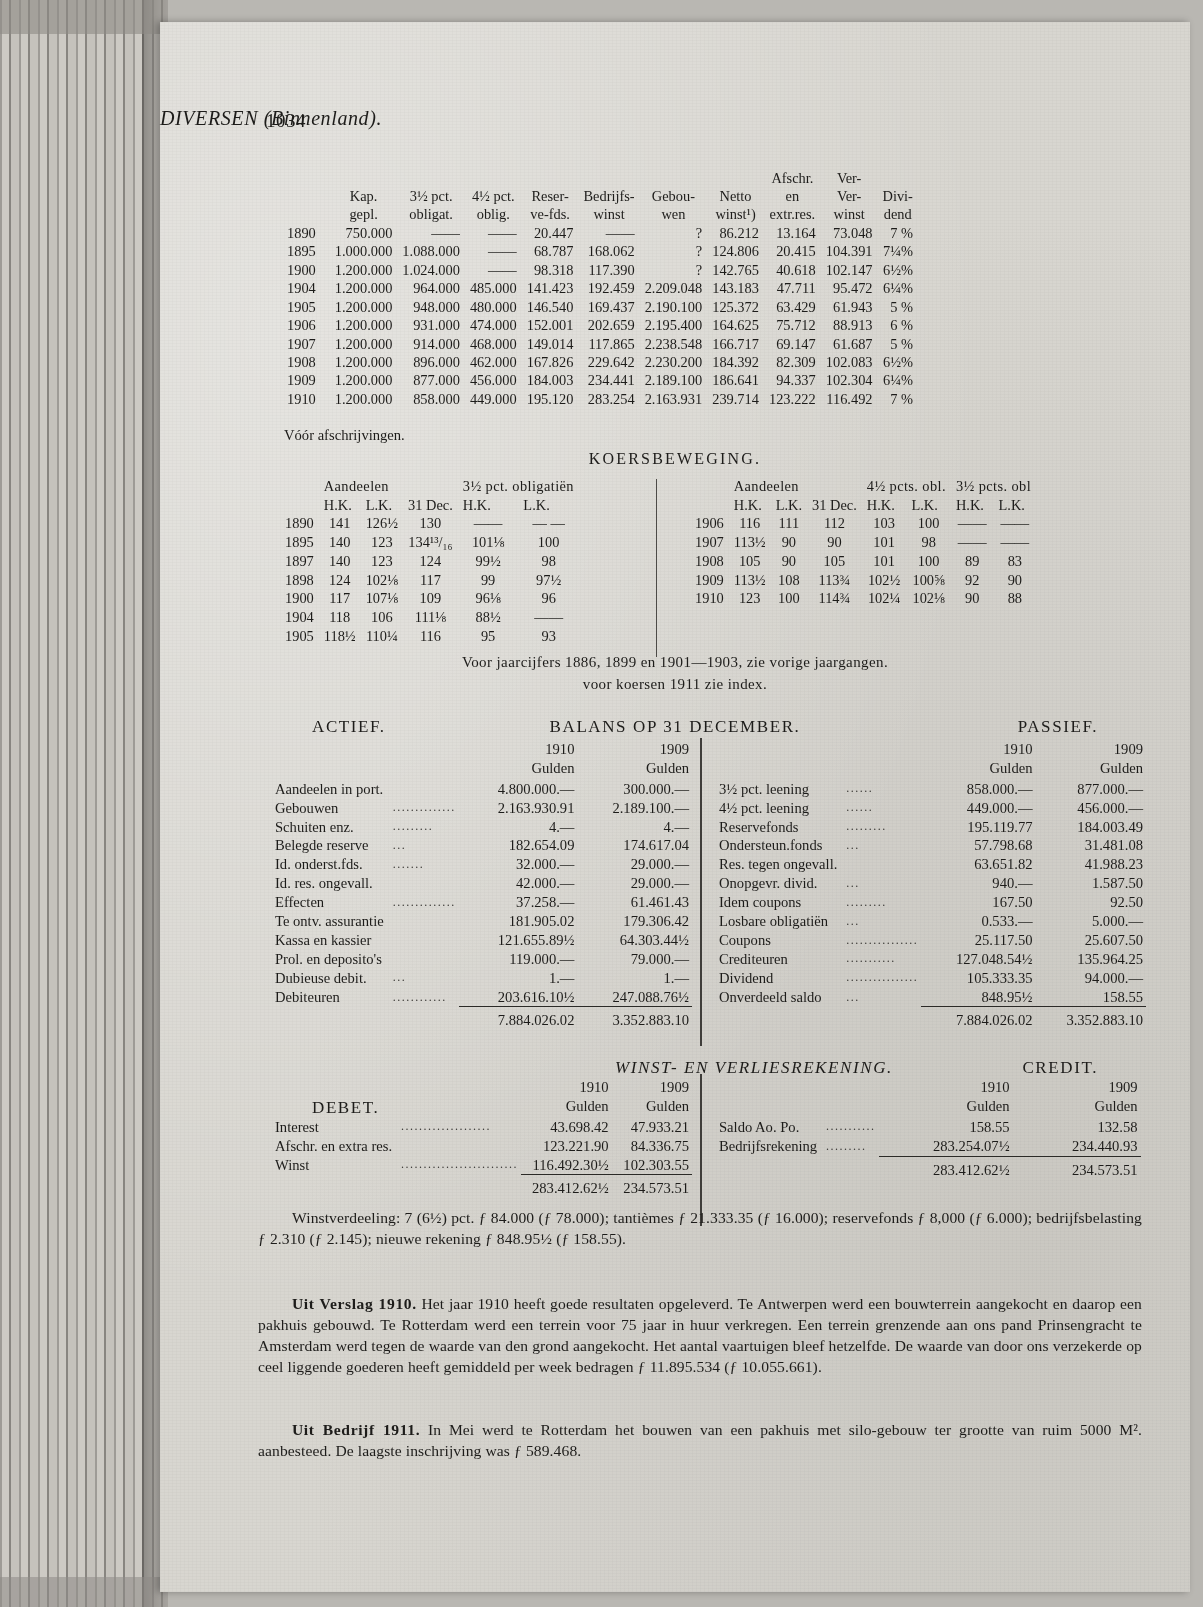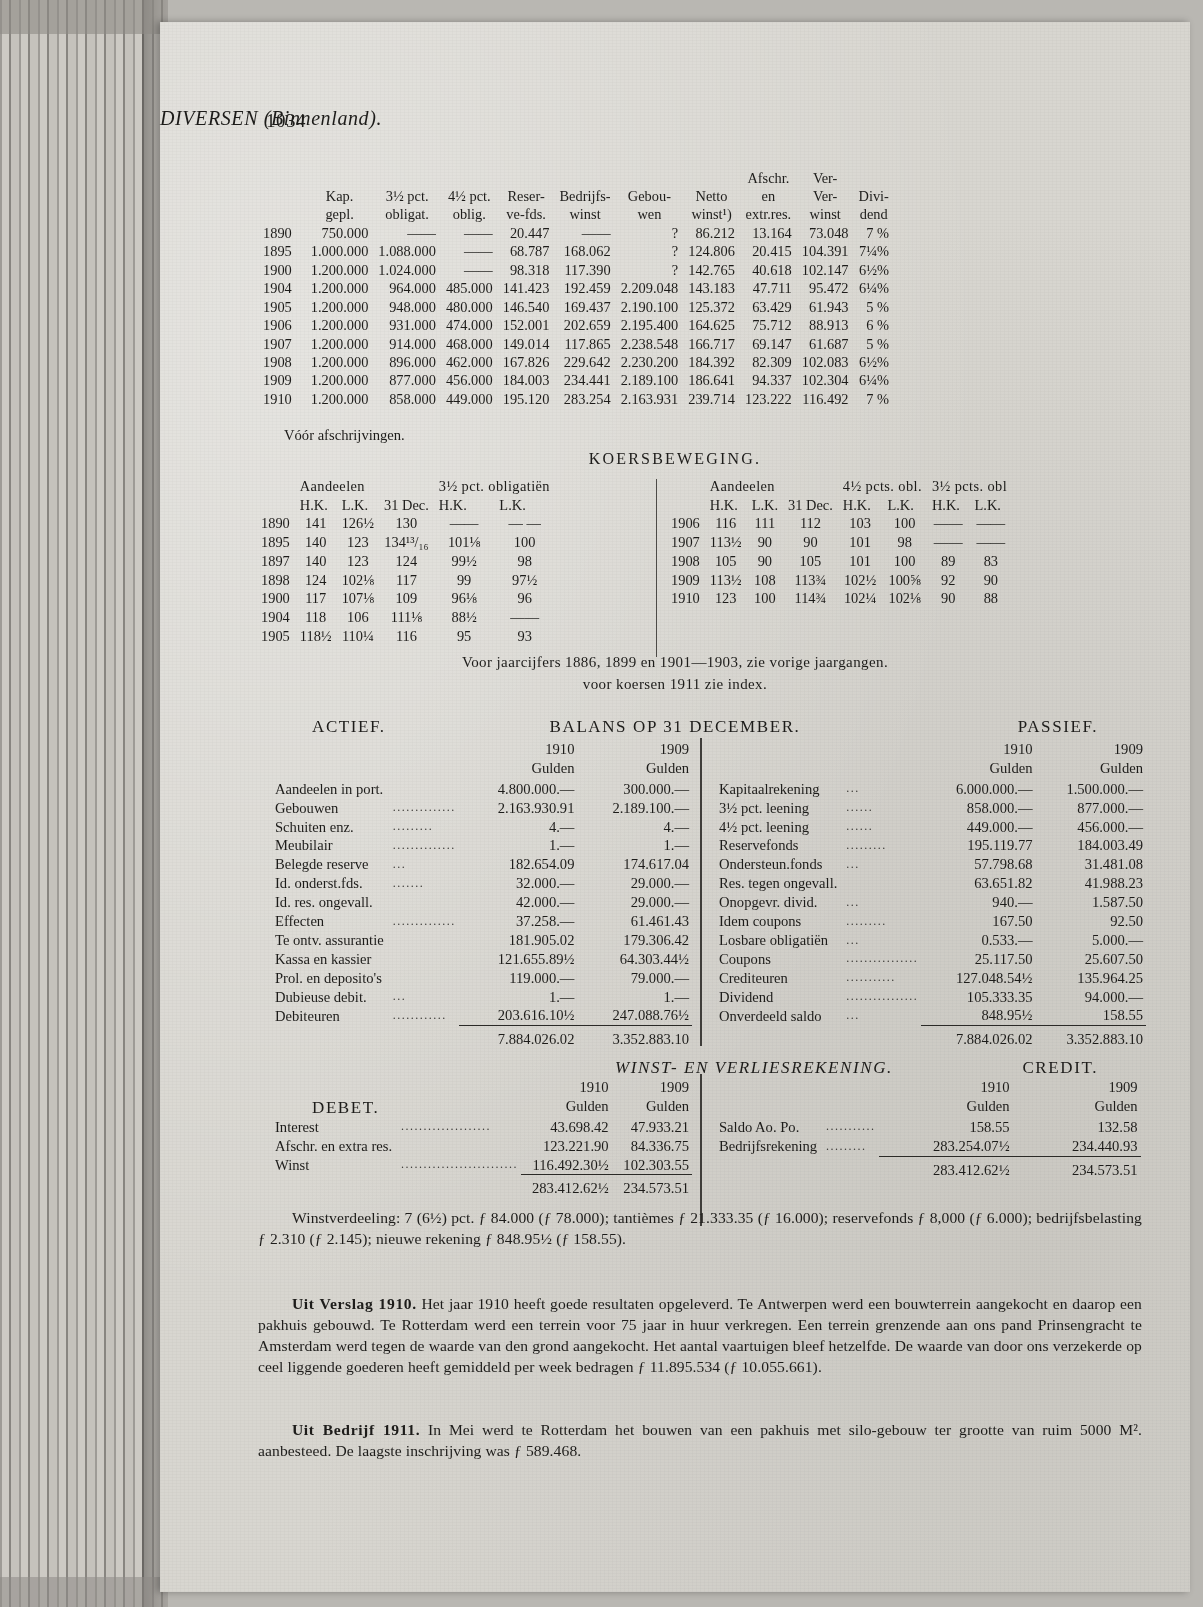--- a/index.html
+++ b/index.html
@@ -51,21 +51,21 @@
   
   #hdr{position:absolute;top:88px;left:0;width:1030px;}
   #folio{position:absolute;left:106px;top:0;font-size:19px;letter-spacing:.5px;}
   #running-title{
     position:absolute;left:0;top:-3px;width:1030px;
     font-style:italic;font-size:20px;letter-spacing:.6px;
     font-family:"Liberation Serif", serif;
   }
 
   
-  table.t{border-collapse:collapse;font-size:14.2px;line-height:1.30;}
+  table.t{border-collapse:collapse;font-size:14.2px;line-height:1.30;margin-left:24px;}
   table.t td,table.t th{padding:0 5px;font-weight:normal;white-space:nowrap;}
   .num{text-align:right;}
   .ctr{text-align:center;}
 
   
   #tbl-main{position:absolute;left:98px;top:148px;}
   #tbl-main table.t{font-size:14.4px;}
   #tbl-main th{font-size:14.4px;line-height:1.18;vertical-align:bottom;text-align:center;padding-bottom:1px;}
   #tbl-main td{line-height:1.28;}
   #tbl-main .yr{text-align:left;padding-right:14px;}
@@ -512,26 +512,20 @@
               <td class="v1">2.163.930.91</td>
               <td class="v2">2.189.100.—</td>
             </tr>
             <tr>
               <td class="lbl">Schuiten enz.</td>
               <td class="lead">.........</td>
               <td class="v1">4.—</td>
               <td class="v2">4.—</td>
             </tr>
             <tr>
-              <td class="lbl">Meubilair</td>
-              <td class="lead">..............</td>
-              <td class="v1">1.—</td>
-              <td class="v2">1.—</td>
-            </tr>
-            <tr>
               <td class="lbl">Belegde reserve</td>
               <td class="lead">...</td>
               <td class="v1">182.654.09</td>
               <td class="v2">174.617.04</td>
             </tr>
             <tr>
               <td class="lbl">Id. onderst.fds.</td>
               <td class="lead">.......</td>
               <td class="v1">32.000.—</td>
               <td class="v2">29.000.—</td>
@@ -605,26 +599,20 @@
           </tr>
           <tr>
             <td></td>
               <td></td>
             <td class="cur">Gulden</td>
             <td class="cur">Gulden</td>
           </tr>
         </thead>
         <tbody id="passief-body">
             <tr>
-              <td class="lbl">Kapitaalrekening</td>
-              <td class="lead">...</td>
-              <td class="v1">6.000.000.—</td>
-              <td class="v2">1.500.000.—</td>
-            </tr>
-            <tr>
               <td class="lbl">3½ pct. leening</td>
               <td class="lead">......</td>
               <td class="v1">858.000.—</td>
               <td class="v2">877.000.—</td>
             </tr>
             <tr>
               <td class="lbl">4½ pct. leening</td>
               <td class="lead">......</td>
               <td class="v1">449.000.—</td>
               <td class="v2">456.000.—</td>

